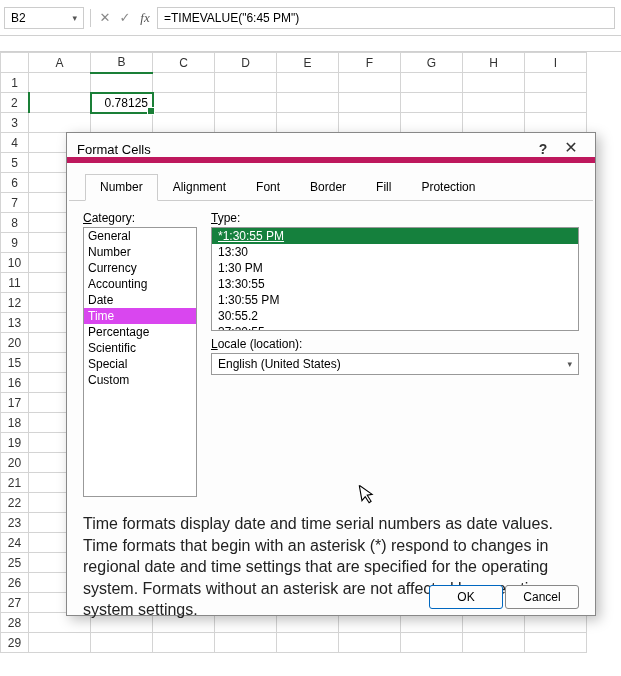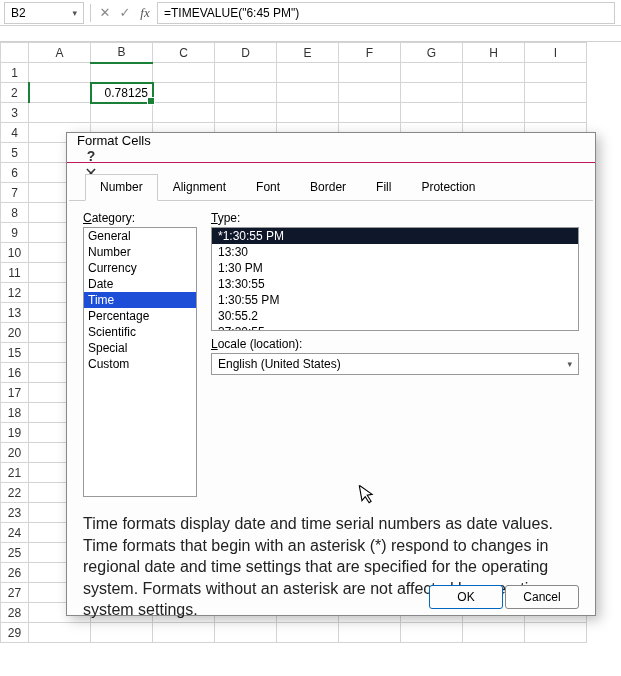--- a/index.html
+++ b/index.html
@@ -1,19 +1,19 @@
 <!DOCTYPE html>
 <html><head>
 <meta charset="utf-8">
 <style>
   * { box-sizing: border-box; font-family: "Segoe UI", Arial, sans-serif; }
   body { margin: 0; background: #fff; font-size: 12px; color: #000; position: relative; width: 621px; height: 676px; overflow: hidden; }
 
   
-  .formula-bar { display: flex; align-items: center; height: 26px; border-bottom: 1px solid #d0d0d0; }
+  .formula-bar { display: flex; align-items: center; height: 36px; border-bottom: 1px solid #d0d0d0; }
   .name-box { width: 80px; height: 22px; display:flex; align-items:center; padding:0 6px; border:1px solid #ccc; margin:0 4px; background:#fff; font-size:12px; justify-content:space-between;}
   .name-box .chev { font-size:9px; color:#555;}
   .fb-sep { width:1px; height:18px; background:#ccc; margin:0 2px;}
   .fb-icons { display:flex; align-items:center; gap:4px; padding:0 4px; color:#888;}
   .fb-icons span { width:16px; text-align:center; font-size:13px;}
   .fx { font-style:italic; font-family:serif; color:#555;}
   .formula-input { flex:1; height:22px; border:1px solid #ccc; padding:0 6px; display:flex; align-items:center; font-size:12px; background:#fff; margin-right:6px;}
 
   .spacer-bar { height:16px; border-bottom:1px solid #d0d0d0;}
 
@@ -25,47 +25,47 @@
   table.sheet th.rowh { width:28px; height:20px; background:#fff; color:#333; text-align:center;}
   table.sheet th.corner { width:28px; height:20px; background:#fff;}
   table.sheet td { height:20px; width:62px; text-align:right; padding:0 4px;}
   th.colh.sel { background:#e8f0e0; border-bottom:2px solid #1a7f37;}
   th.rowh.sel { background:#e8f0e0; border-right:2px solid #1a7f37;}
   td.active { outline:2px solid #1a7f37; outline-offset:-1px; position:relative;}
   td.active::after { content:""; position:absolute; right:-3px; bottom:-3px; width:6px; height:6px; background:#1a7f37; border:1px solid #fff;}
 
   
   .dialog { position:absolute; left:66px; top:132px; width:530px; height:484px; background:#fdfdfd; border:1px solid #888; box-shadow:4px 4px 12px rgba(0,0,0,0.25);}
-  .dlg-title { display:flex; align-items:flex-start; height:30px; padding:0 10px; font-size:13px; border-bottom:1px solid #be185d;flex-direction:column;}
+  .dlg-title { display:flex; align-items:flex-end; height:30px; padding:0 10px; font-size:13px; border-bottom:6px solid #be185d;}
   .dlg-title .ttl { flex:1;}
   .dlg-close, .dlg-help { width:28px; text-align:center; font-size:14px; color:#333; cursor:pointer;}
   .dlg-help { font-weight:bold;}
   .dlg-close { font-size:16px;}
 
   .tabs { display:flex; gap:0; padding:10px 16px 0 16px; border-bottom:1px solid #ccc; margin:0 2px;}
   .tab { padding:5px 14px 6px; font-size:12px; cursor:pointer; border:1px solid transparent; position:relative; top:1px;}
   .tab.active { border:1px solid #ccc; border-bottom:1px solid #fdfdfd; background:#fdfdfd;}
 
   .dlg-body { padding:10px 16px 8px 16px; display:flex; gap:14px; height:312px;}
   .cat-col { display:flex; flex-direction:column; }
   .cat-label { font-size:12px; margin-bottom:2px; text-decoration:underline; text-decoration-color:transparent;}
   .cat-label .ul { text-decoration:underline;}
   .cat-list { width:114px; height:270px; border:1px solid #999; background:#fff; overflow-y:scroll; font-size:12px;}
   .cat-list div { padding:1px 4px;}
-  .cat-list div.sel { background:#1d4ed8; color:#fff;}
+  .cat-list div.sel { background:#d946ef; color:#fff;}
 
   .right-col { flex:1; display:flex; flex-direction:column; }
   .sample-box { border:1px solid #ddd; padding:4px 8px 6px; margin-bottom:6px;}
   .sample-box .lbl { font-size:12px; color:#222; margin-bottom:2px;}
   .sample-box .val { font-size:12px; padding:2px 0;}
   .type-label { font-size:12px; margin-bottom:2px;}
   .type-label .ul { text-decoration:underline;}
   .type-list { border:1px solid #999; background:#fff; height:104px; overflow-y:scroll; font-size:12px;}
   .type-list div { padding:1px 6px;}
-  .type-list div.sel { background:#0f172a; color:#fff;}
+  .type-list div.sel { background:#15803d; color:#fff;text-decoration:underline;}
   .locale-label { font-size:12px; margin:6px 0 2px;}
   .locale-label .ul { text-decoration:underline;}
   .locale-select { border:1px solid #999; height:22px; display:flex; align-items:center; justify-content:space-between; padding:0 6px; background:#fff; font-size:12px;}
   .locale-select .chev { font-size:9px; color:#555;}
 
   .desc { padding:0 16px; font-size:16px; line-height:1.35; color:#222; height:64px;}
   .dlg-footer { display:flex; justify-content:flex-end; gap:2px; padding:8px 16px 12px;}
   .btn { min-width:74px; height:24px; border:1px solid #888; background:#fdfdfd; font-size:12px; cursor:pointer; border-radius:3px;}
   .btn.primary { border:1px solid #0067c0;}
 
@@ -473,20 +473,21 @@
       <div class="tab">Fill</div>
       <div class="tab">Protection</div>
     </div>
   <div class="dlg-body">
     <div class="cat-col">
       <div class="cat-label"><span class="ul">C</span>ategory:</div>
       <div class="cat-list" id="catlist">
           <div>General</div>
           <div>Number</div>
           <div>Currency</div>
+          <div>Accounting</div>
           <div>Date</div>
           <div class="sel">Time</div>
           <div>Percentage</div>
           <div>Scientific</div>
           <div>Special</div>
           <div>Custom</div>
         </div>
     </div>
     <div class="right-col">
       <div class="type-label"><span class="ul">T</span>ype:</div>

